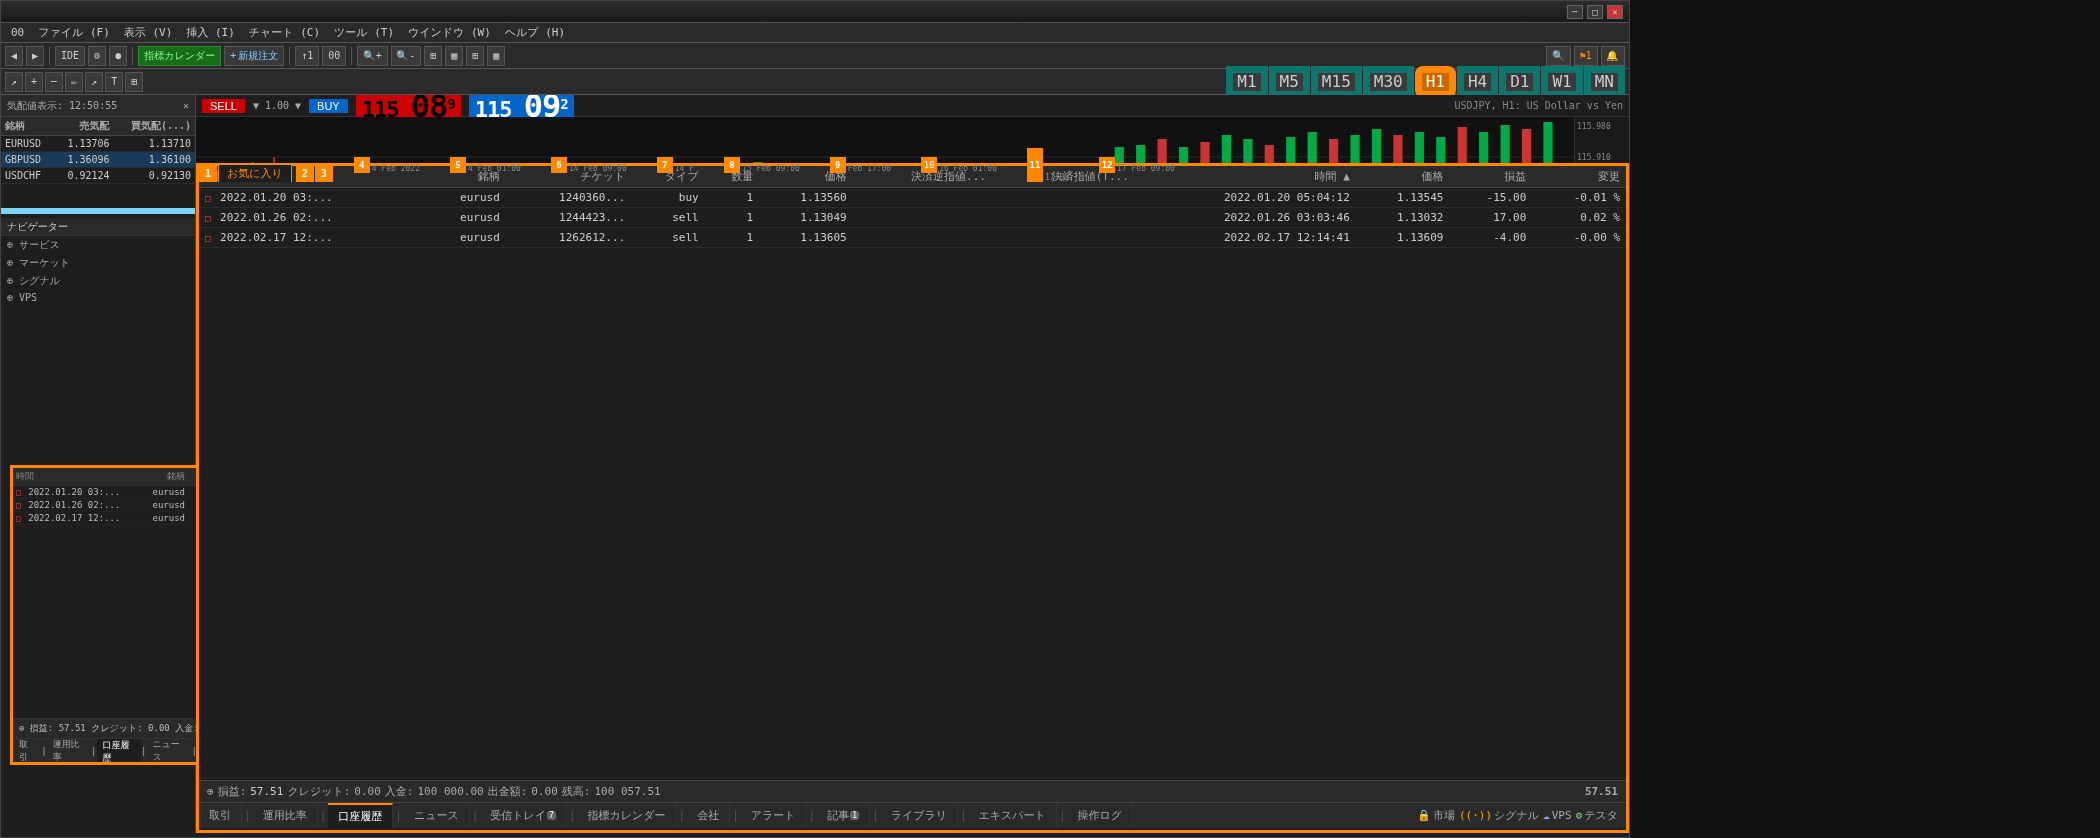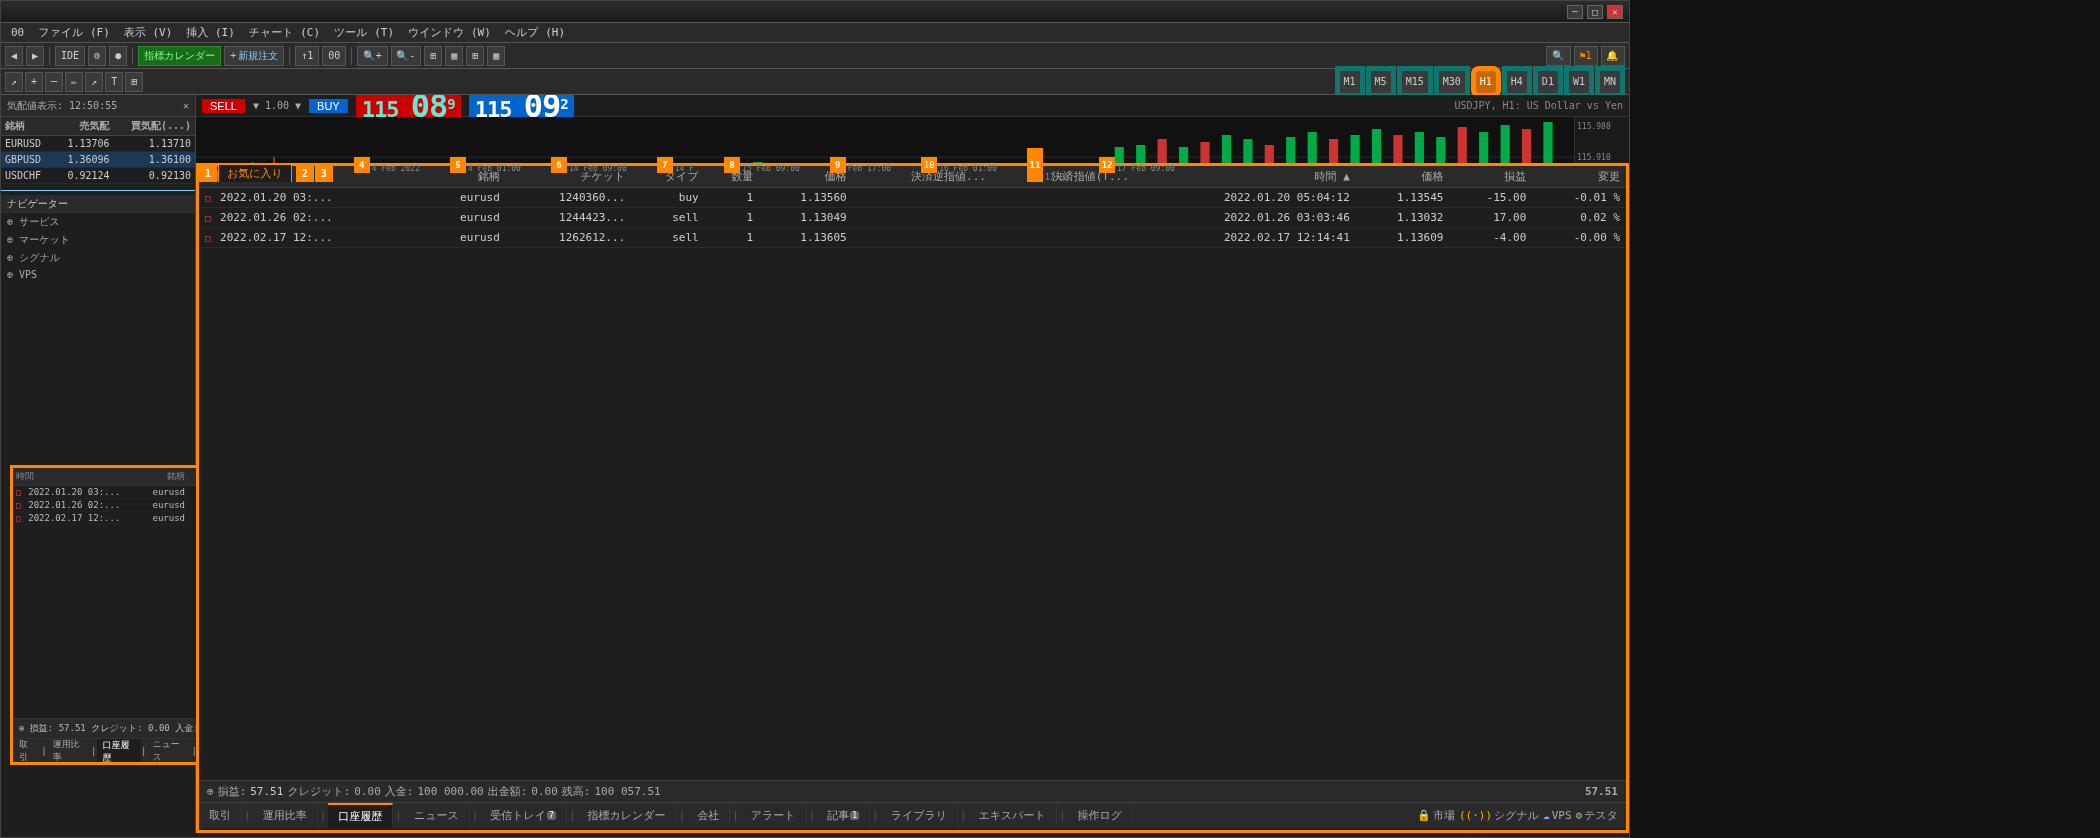--- a/index.html
+++ b/index.html
@@ -117,23 +117,23 @@
     
     .tf-buttons {
       display: flex;
       gap: 1px;
       margin-left: auto;
     }
     .tf-btn {
       height: 32px;
       min-width: 24px;
       background: #3a3a3a;
-      border: 5px solid #0f766e;
+      border: 7px solid #0f766e;
       color: #ccc;
-      font-size: 10px;
+      font-size: 16px;
       padding: 0 4px;
       cursor: pointer;
       display: flex;
       align-items: center;
       justify-content: center;
     }
     .tf-btn.active {
       background: #cc6600;
       border-color: #ff8800;
       color: #fff;
@@ -204,21 +204,21 @@
     .chart-header .buy-btn {
       background: #0066cc;
       color: #fff;
       padding: 1px 8px;
       font-size: 11px;
       border: none;
       cursor: pointer;
     }
     .big-price-sell {
       background: #cc0000;
-      color: #5eead4;
+      color: #000000;
       font-size: 22px;
       font-weight: bold;
       padding: 2px 6px;
       letter-spacing: -1px;
     }
     .big-price-buy {
       background: #0066cc;
       color: #fff;
       font-size: 22px;
       font-weight: bold;
@@ -478,21 +478,21 @@
             <td class="price-blue">1.36100</td>
           </tr>
           <tr class="mw-row">
             <td>USDCHF</td>
             <td class="price-red">0.92124</td>
             <td class="price-blue">0.92130</td>
           </tr>
         </tbody>
       </table>
 
-      <div style="border-top:1px solid #7dd3fc; padding:4px 0; margin-top:6px;">
+      <div style="border-top:6px solid #7dd3fc; padding:4px 0; margin-top:24px;">
         <div style="height:18px; background:#2a2a2a; color:#ccc; font-size:10px; padding:2px 6px; border-bottom:1px solid #333;">ナビゲーター</div>
         <div style="padding:2px 6px; color:#aaa; font-size:10px;">⊕ サービス</div>
         <div style="padding:2px 6px; color:#aaa; font-size:10px;">⊕ マーケット</div>
         <div style="padding:2px 6px; color:#aaa; font-size:10px;">⊕ シグナル</div>
         <div style="padding:2px 6px; color:#aaa; font-size:10px;">⊕ VPS</div>
       </div>
     </div>
 
     <div style="flex:1; position:relative; overflow:hidden;">
 

